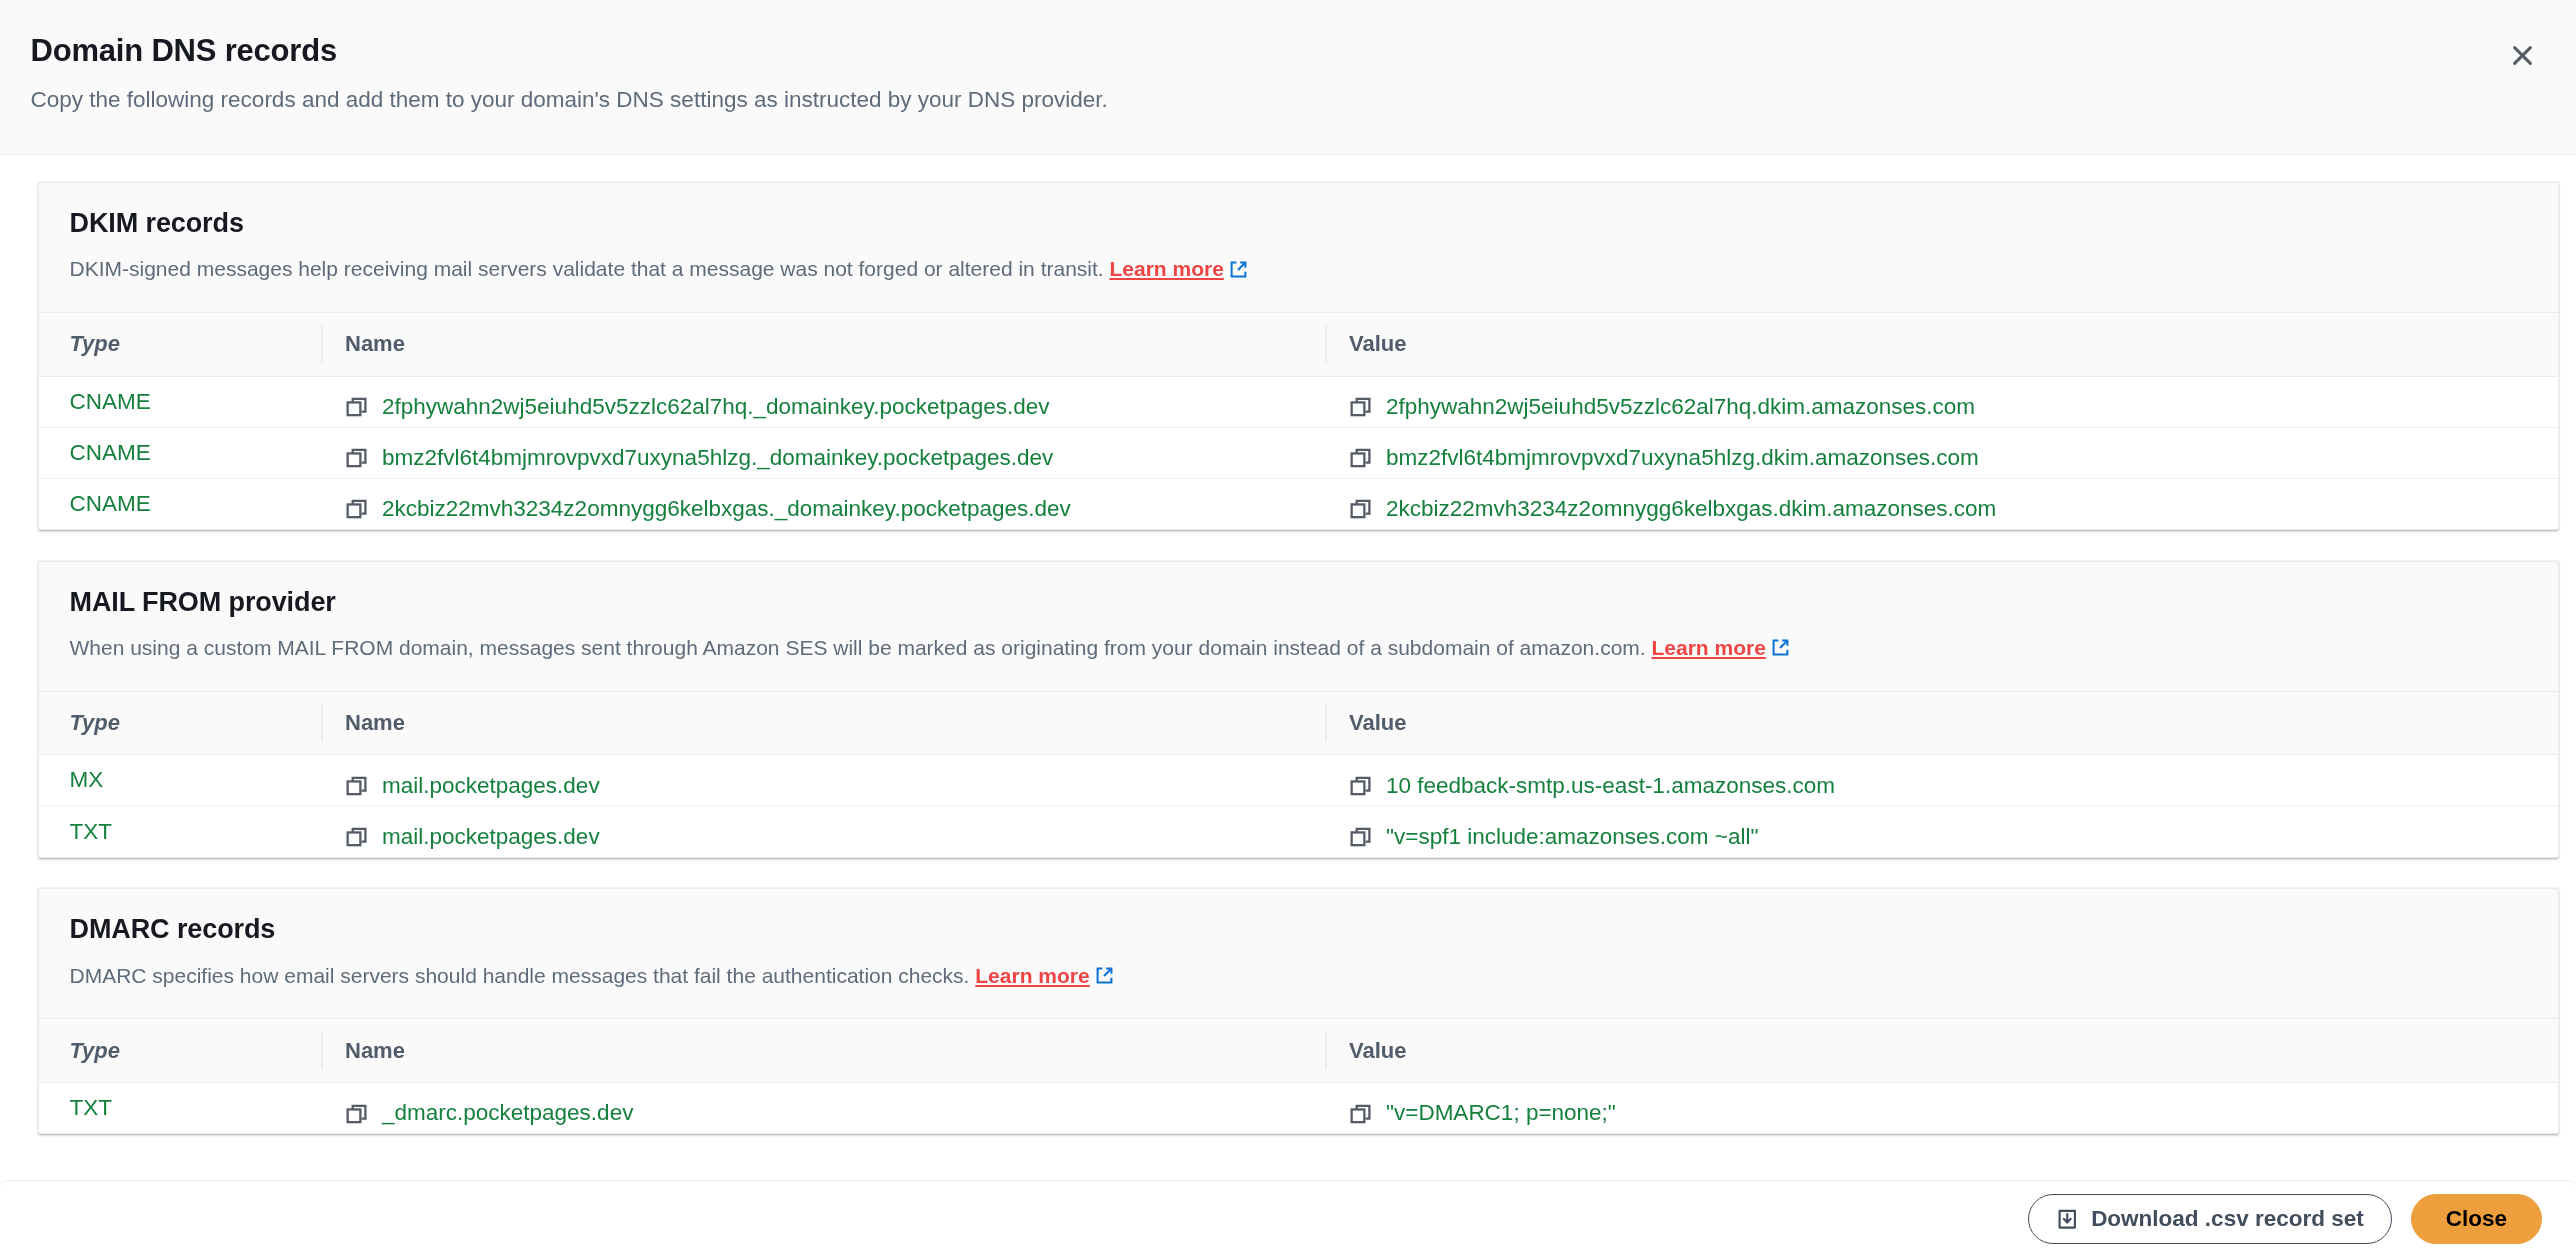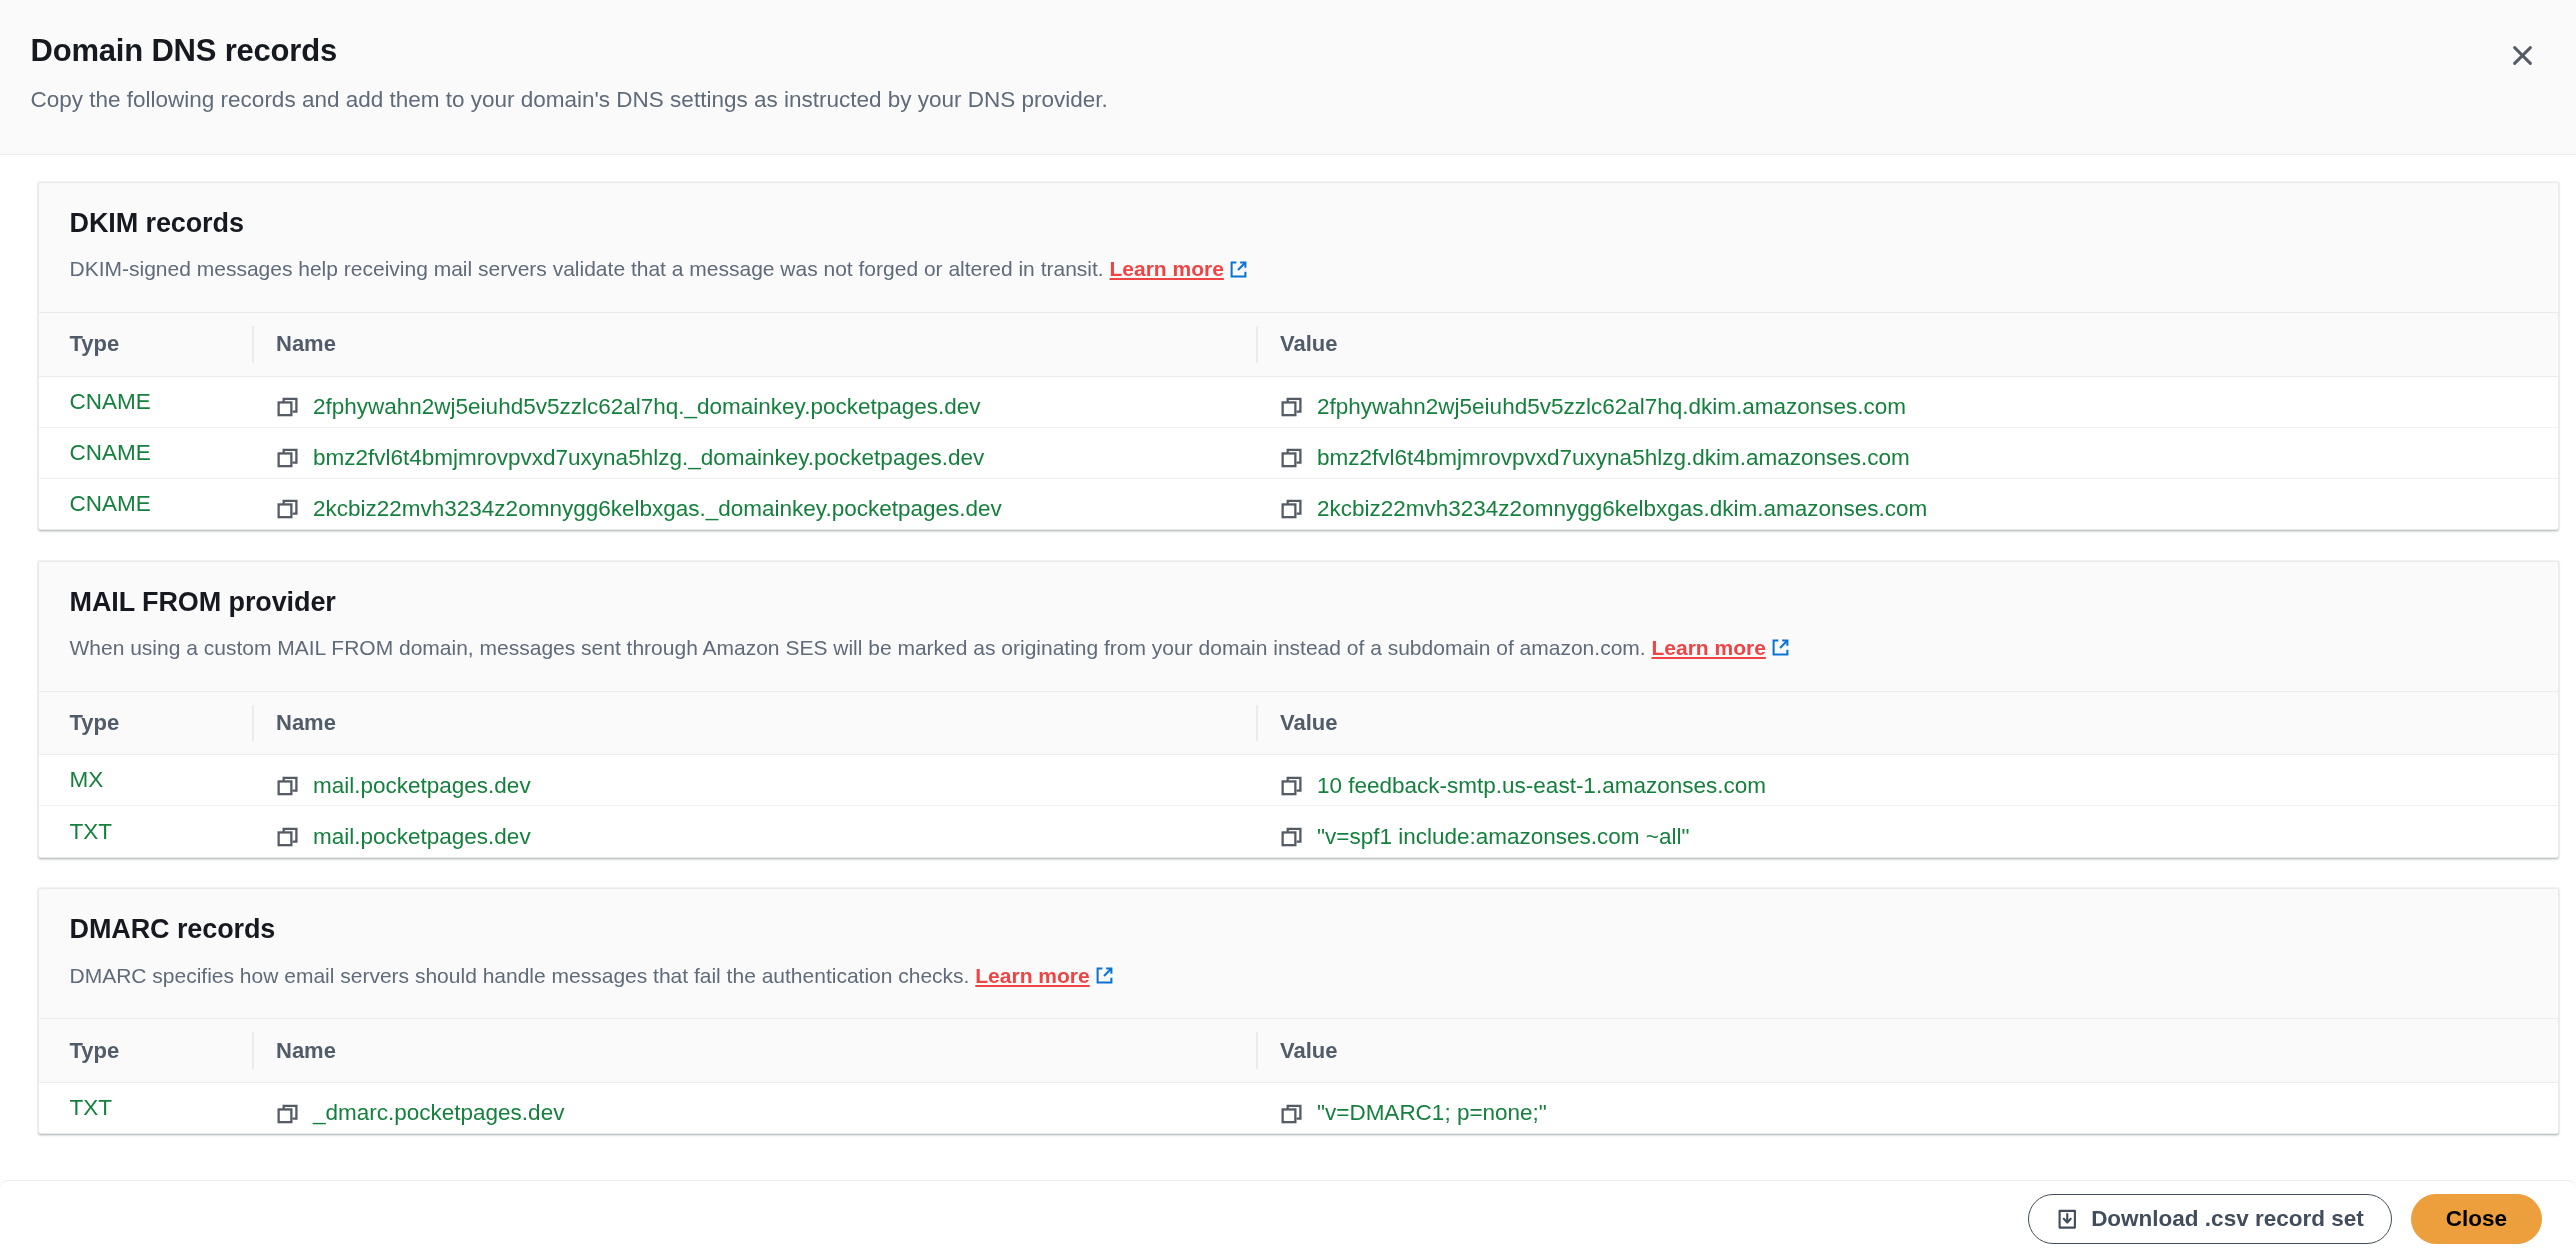--- a/index.html
+++ b/index.html
@@ -119,21 +119,21 @@
     text-align: left;
     font-size: 22px;
     font-weight: 700;
     color: #515c6b;
     padding: 17.7px 0 17.7px 0;
     height: 63px;
     vertical-align: middle;
     border-bottom: 0.8px solid #e9ebed;
     position: relative;
   }
-  table.dns-table thead th.col-type   { width: 213px;  padding-left: 30.5px; }
+  table.dns-table thead th.col-type   { width: 282px;  padding-left: 30.5px; font-style: italic; }
   table.dns-table thead th.col-name   { width: 1004px; padding-left: 24px; }
   table.dns-table thead th.col-value  { width: auto;   padding-left: 24px; }
 
   table.dns-table thead th.col-name::before,
   table.dns-table thead th.col-value::before {
     content: "";
     position: absolute;
     left: 0;
     top: 13px;
     bottom: 13px;

